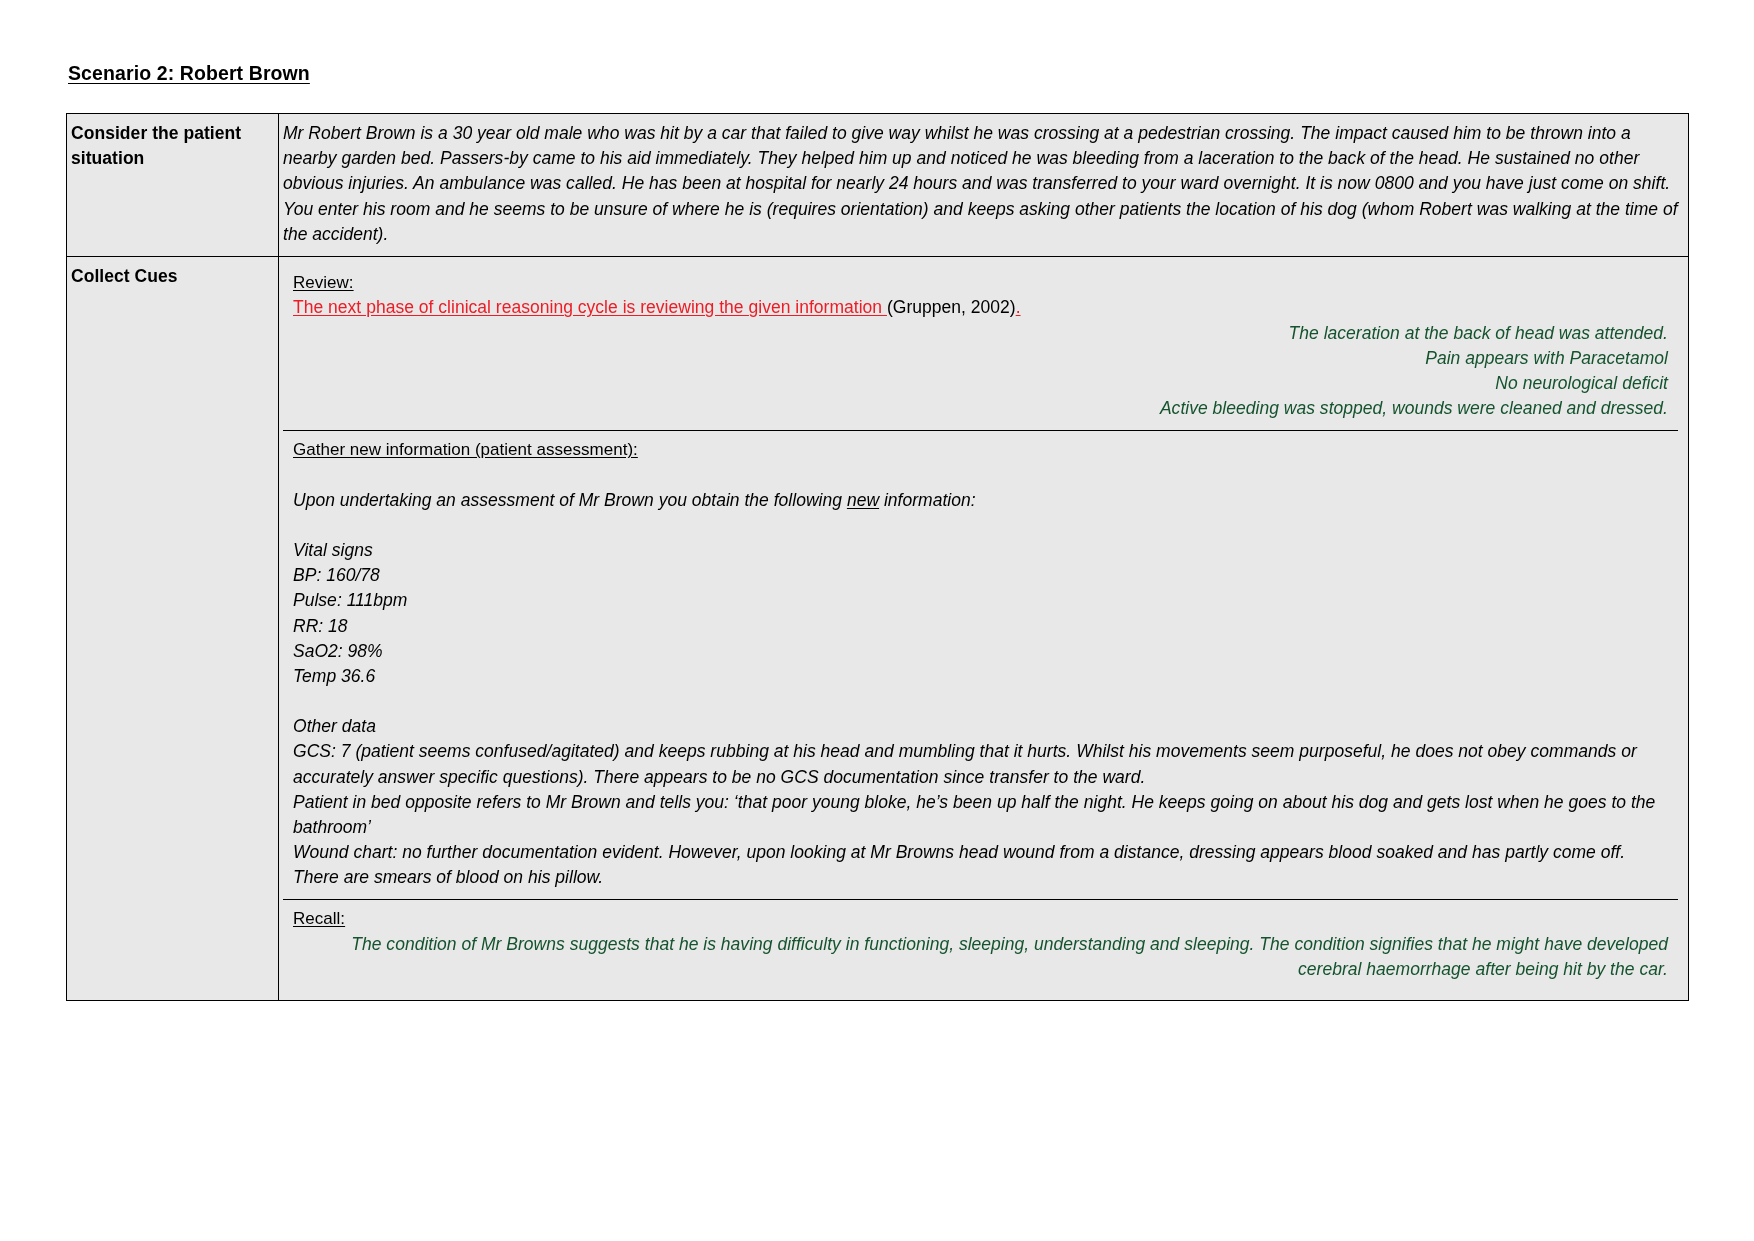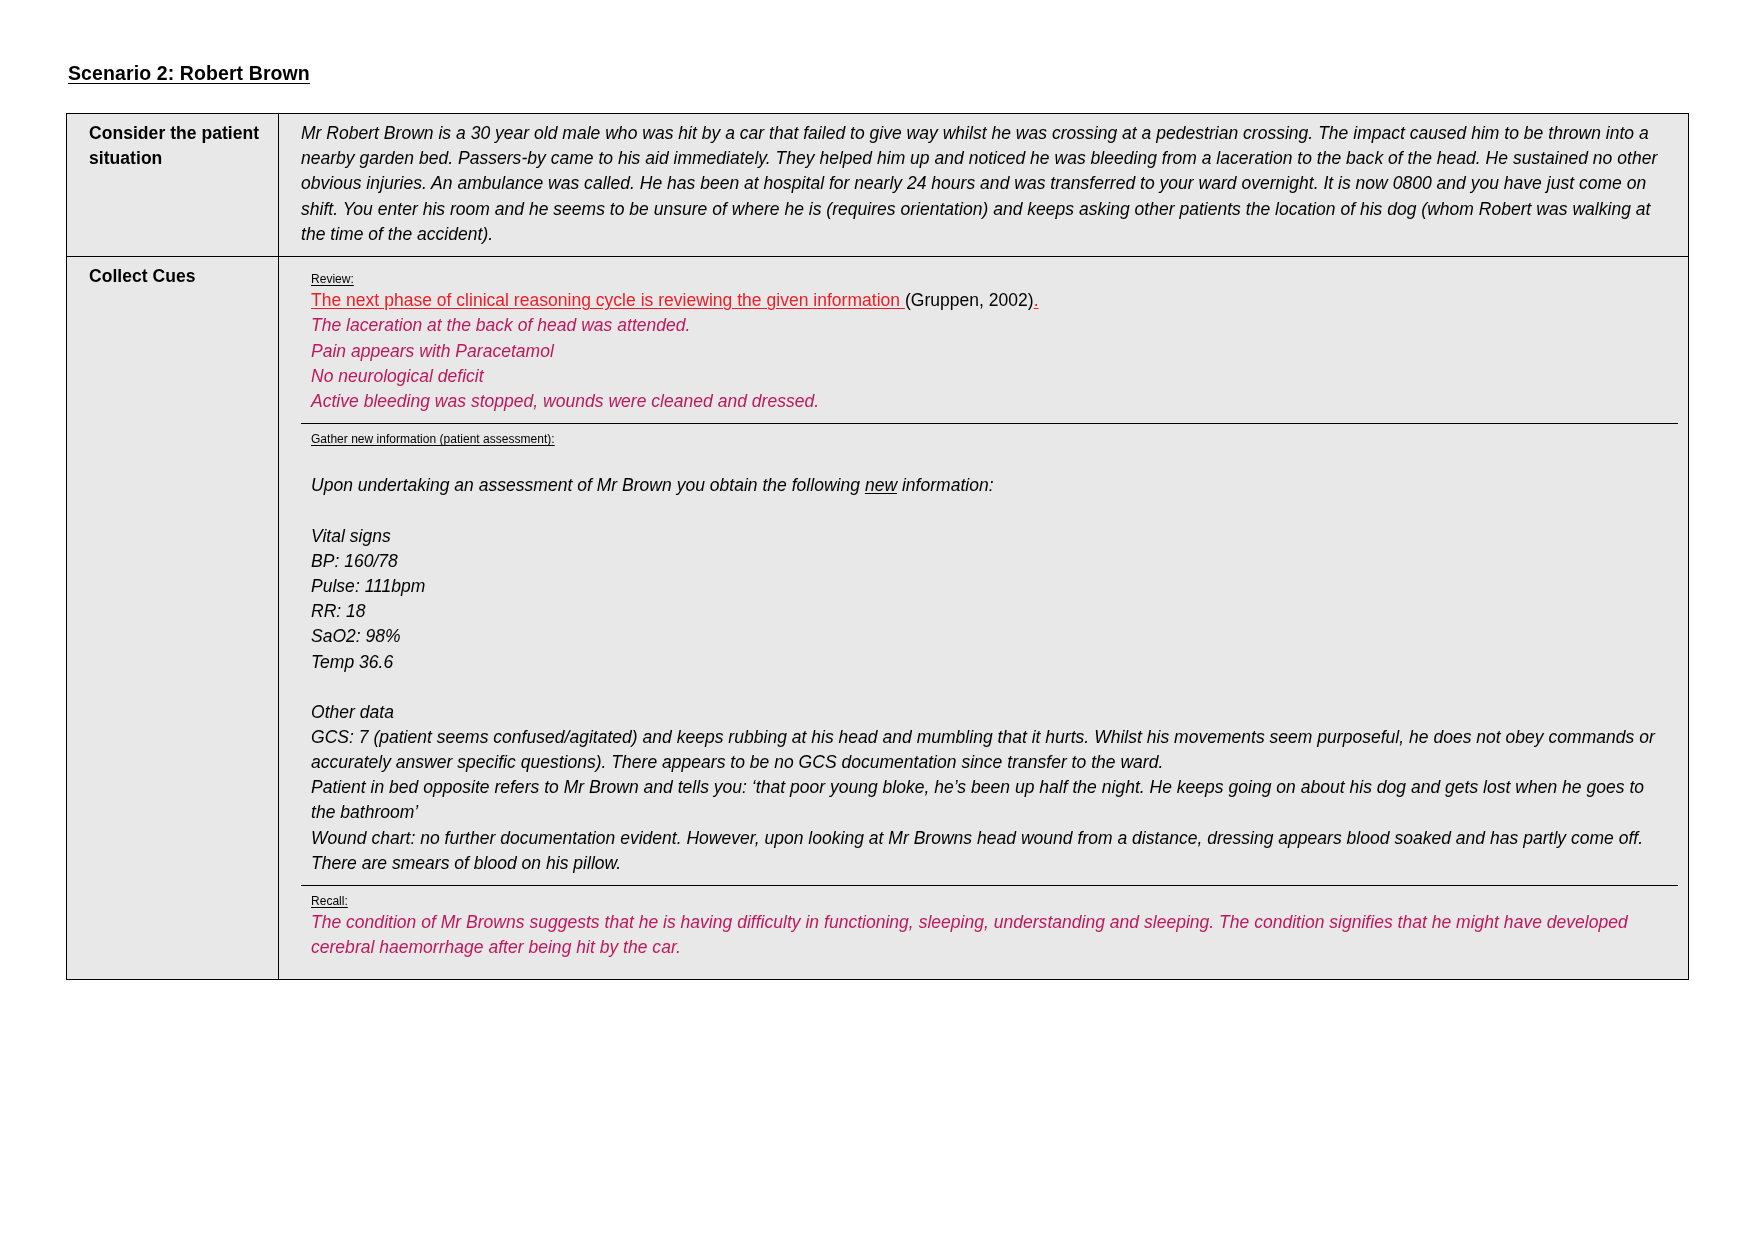--- a/index.html
+++ b/index.html
@@ -35,21 +35,21 @@
   table.scenario {
     width: 1622px;
     border-collapse: collapse;
     table-layout: fixed;
   }
 
   table.scenario td {
     border: 1.4px solid #000000;
     background: #e8e8e8;
     vertical-align: top;
-    padding: 7px 10px 9px 22px;
+    padding: 7px 10px 9px 4px;
   }
 
   col.label-col { width: 212px; }
   col.body-col  { width: 1410px; }
 
   .stage-label {
     font-size: 17.5px;
     font-weight: bold;
     line-height: 1.42;
     letter-spacing: 0.05px;
@@ -58,21 +58,21 @@
   .body-text {
     font-size: 17.5px;
     font-style: italic;
     line-height: 1.44;
     letter-spacing: 0.02px;
   }
 
   .body-text.upright { font-style: normal; }
 
   .sub-head {
-    font-size: 12px;
+    font-size: 17px;
     font-style: normal;
     text-decoration: underline;
     text-underline-offset: 2px;
     line-height: 1.44;
     display: inline-block;
   }
 
   .sub-head-italic {
     font-size: 17.5px;
     font-style: italic;
@@ -81,22 +81,23 @@
     display: inline-block;
   }
 
   .red-underline {
     color: #ee1c25;
     text-decoration: underline;
     text-underline-offset: 2px;
   }
 
   .red-italic {
-    color: #be185d;
+    color: #14532d;
     font-style: italic;
+    text-align: right;
   }
 
   .line { display: block; }
 
   .spacer { display: block; height: 25px; }
 
   
   td.nested { padding: 0; border: none; background: transparent; }
 
   table.inner {

